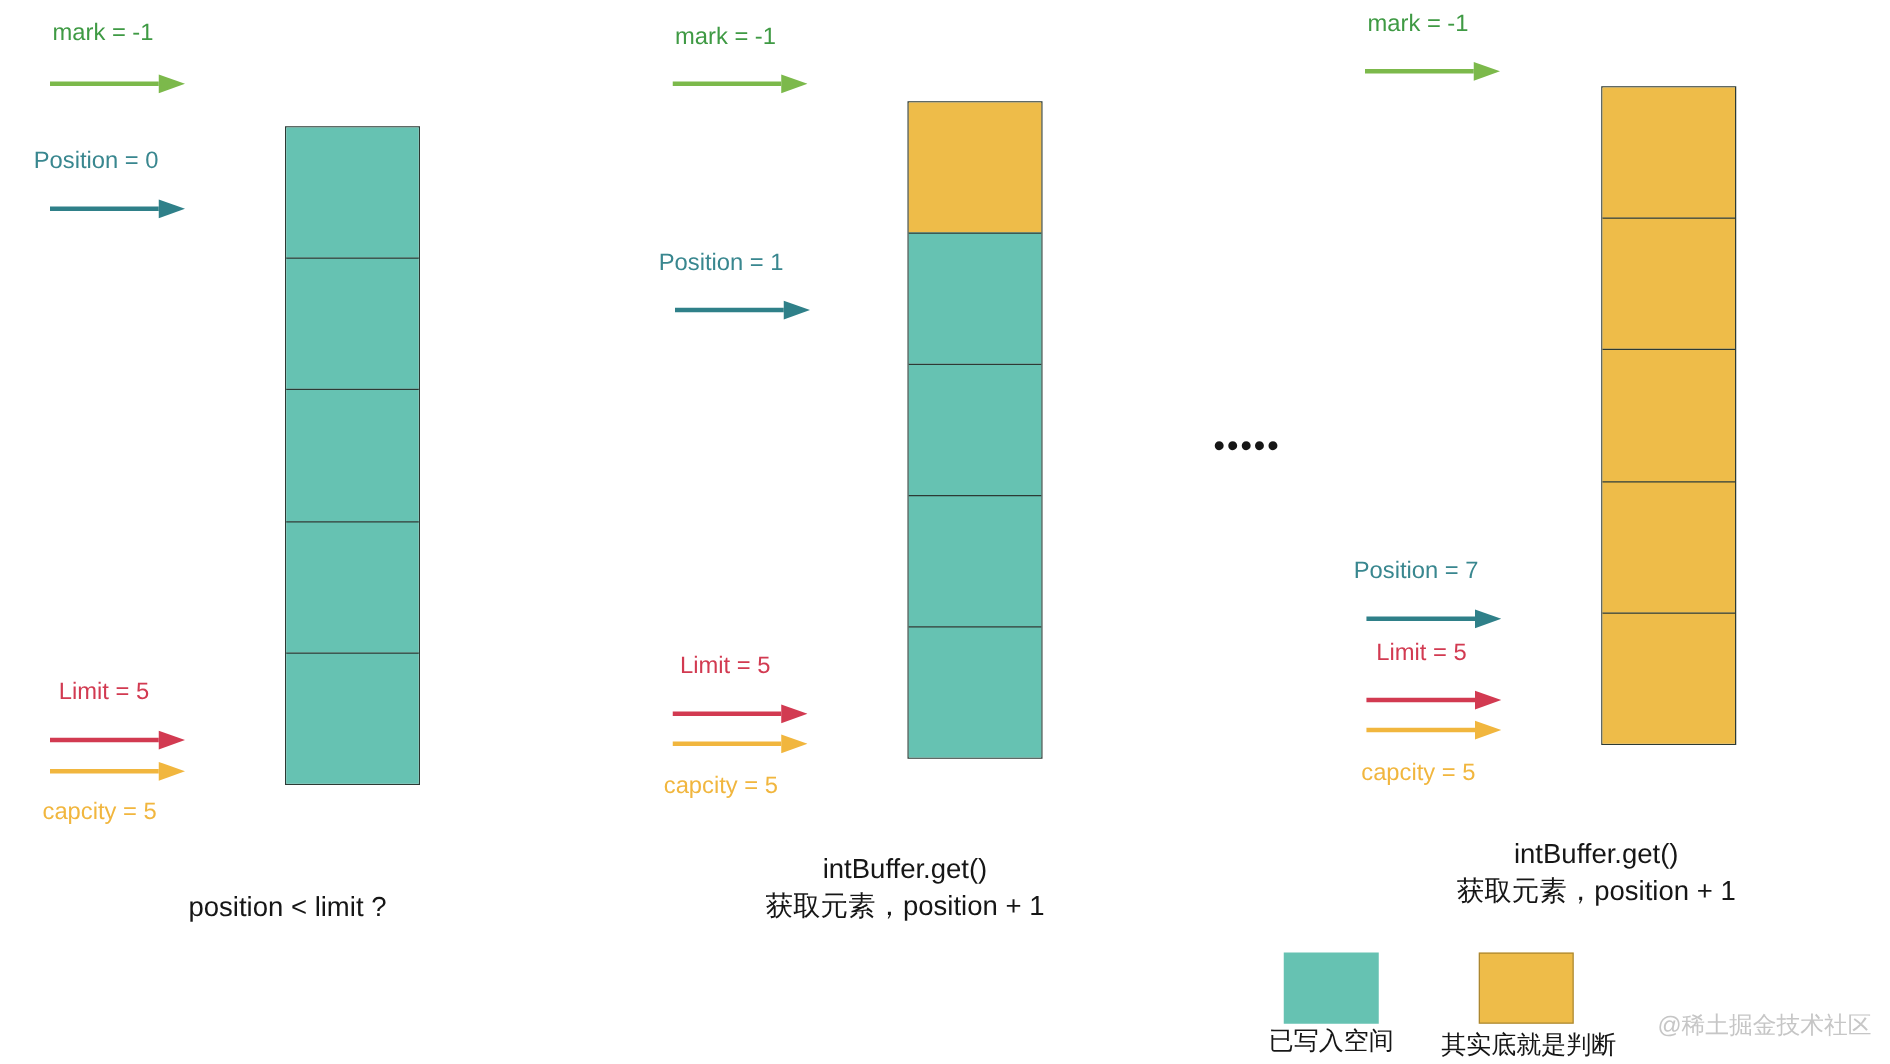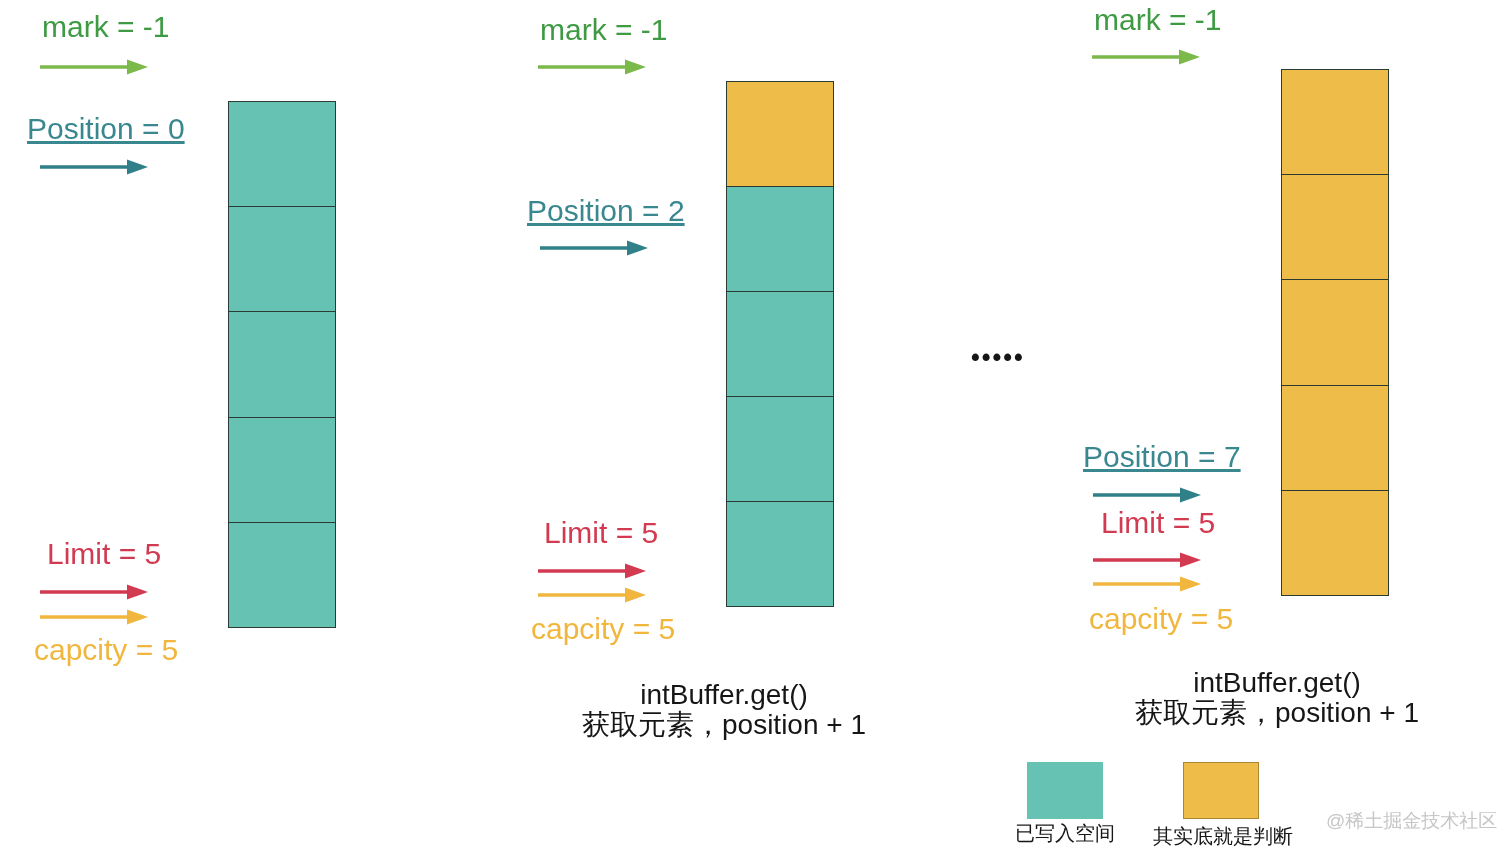--- a/index.html
+++ b/index.html
@@ -1,38 +1,38 @@
 <!DOCTYPE html>
 <html style="--written: #66c2b2; --read: #eebc49; --green-text: #3f9a44; --green-arrow: #7cb94b; --teal-text: #39878f; --teal-arrow: #2f8089; --red: #d23a51; --amber: #f1b63e; --ink: #161616; --cell-border: #2c3a34; --watermark: #c6c6c6;"><head>
 <meta charset="utf-8">
 <style>
   html, body { margin:0; padding:0; background:#ffffff; }
   .canvas {
     position:relative; width:1512px; height:851px; background:#ffffff;
     overflow:hidden; font-family:"Liberation Sans", sans-serif;
   }
-  .lbl { position:absolute; font-size:30px; line-height:28px; white-space:nowrap; }
+  .lbl { position:absolute; font-size:19px; line-height:28px; white-space:nowrap; }
   .lbl.green { color:var(--green-text); }
-  .lbl.teal  { color:var(--teal-text);text-decoration:underline; }
+  .lbl.teal  { color:var(--teal-text); }
   .lbl.red   { color:var(--red); }
   .lbl.amber { color:var(--amber); }
   .arrow { position:absolute; width:108px; height:16px; display:block; }
   .arrow.green { color:var(--green-arrow); }
   .arrow.teal  { color:var(--teal-arrow); }
   .arrow.red   { color:var(--red); }
   .arrow.amber { color:var(--amber); }
   .buffer {
     position:absolute; width:108px; height:527px; box-sizing:border-box;
     display:flex; flex-direction:column; border:1px solid var(--cell-border);
   }
   .buffer .cell { flex:1; }
   .buffer .cell + .cell { border-top:1px solid var(--cell-border); }
   .caption {
     position:absolute; width:300px; text-align:center;
-    font-size:28px; line-height:30px; color:var(--ink);
+    font-size:22px; line-height:30px; color:var(--ink);
   }
   .dots {
     position:absolute; font-size:25px; font-weight:700;
     letter-spacing:2px; color:var(--ink); line-height:25px;
   }
   .legend-box { position:absolute; width:76px; height:57px; }
   .legend-box.read { border:1px solid rgba(90,70,20,0.45); box-sizing:border-box; }
   .legend-label {
     position:absolute; text-align:center; white-space:nowrap;
     font-family:"Liberation Serif", serif; font-size:20px; font-weight:400;
@@ -79,30 +79,31 @@
     <div class="lbl red" style="left:47px; top:540px">Limit = 5</div>
     <svg class="arrow red" style="left:40px; top:584px" viewBox="0 0 108 16">
         <use href="#arrow-shape"></use>
       </svg>
     <svg class="arrow amber" style="left:40px; top:609px" viewBox="0 0 108 16">
         <use href="#arrow-shape"></use>
       </svg>
     <div class="lbl amber" style="left:34px; top:636px">capcity = 5</div>
 
     <div class="caption" style="left:80px; top:711px">
+      <div>position &lt; limit ?</div>
     </div>
   </section>
 
   <section>
     <div class="lbl green" style="left:540px; top:16px">mark = -1</div>
     <svg class="arrow green" style="left:538px; top:59px" viewBox="0 0 108 16">
         <use href="#arrow-shape"></use>
       </svg>
 
-    <div class="lbl teal" style="left:527px; top:197px">Position = 2</div>
+    <div class="lbl teal" style="left:527px; top:197px">Position = 1</div>
     <svg class="arrow teal" style="left:540px; top:240px" viewBox="0 0 108 16">
         <use href="#arrow-shape"></use>
       </svg>
 
     <div class="buffer" style="left:726px; top:81px; height:526px">
         <div class="cell" style="background: rgb(238, 188, 73);"></div>
         <div class="cell" style="background: rgb(102, 194, 178);"></div>
         <div class="cell" style="background: rgb(102, 194, 178);"></div>
         <div class="cell" style="background: rgb(102, 194, 178);"></div>
         <div class="cell" style="background: rgb(102, 194, 178);"></div>

